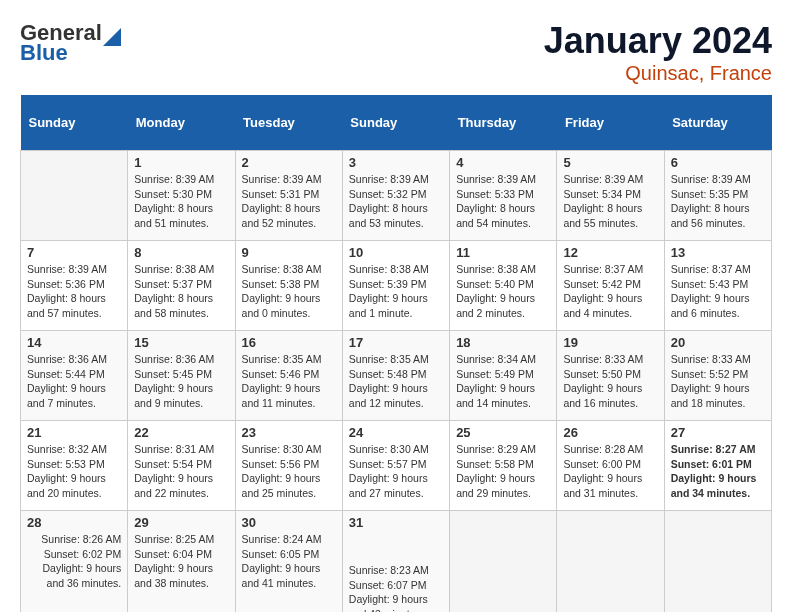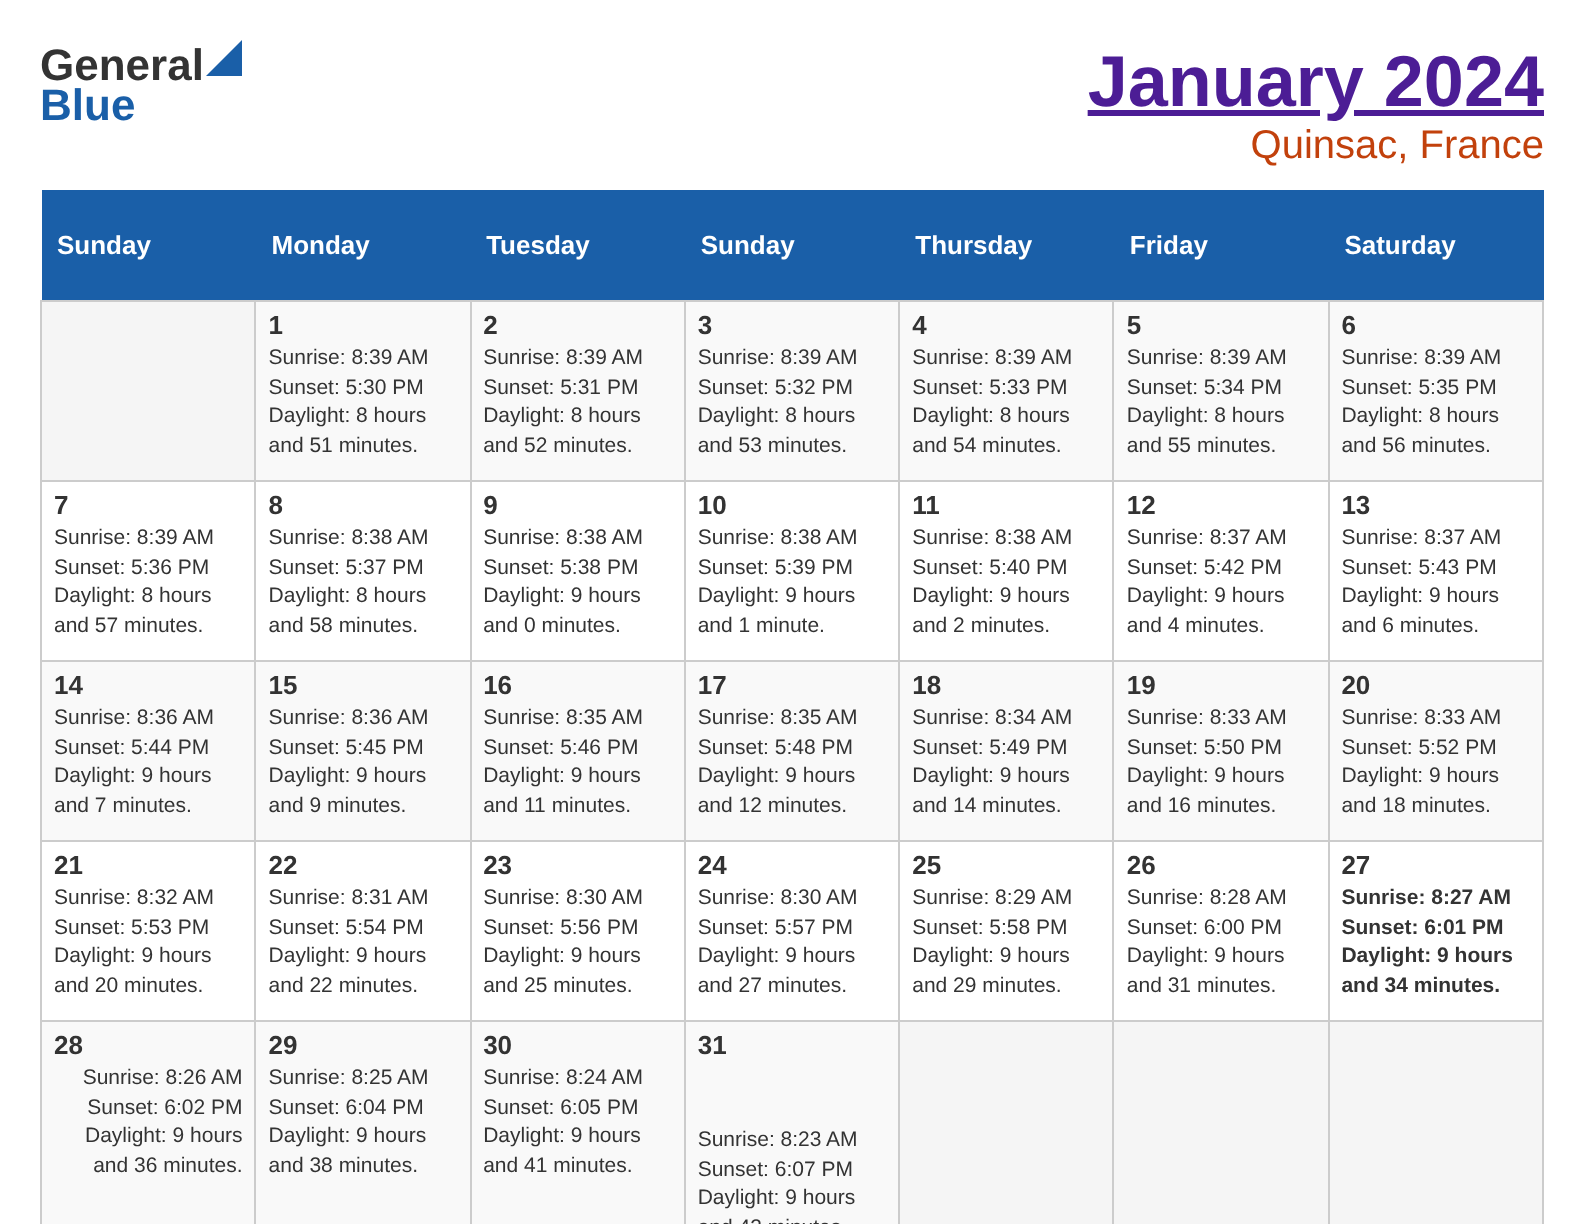--- a/index.html
+++ b/index.html
@@ -20,22 +20,21 @@
       display: flex;
       flex-direction: column;
       align-items: flex-start;
     }
     .title-area {
       text-align: right;
     }
     .calendar-title {
       font-size: 36px;
       font-weight: bold;
-      color: #4c1d95;
-      text-decoration: underline;
+      color: #0f172a;
     }
     .calendar-subtitle {
       font-size: 20px;
       color: #c2410c;
     }
     table {
       width: 100%;
       border-collapse: collapse;
       font-size: 11px;
     }
@@ -74,21 +73,21 @@
     }
     .empty-cell {
       background: #f5f5f5 !important;
     }
   </style>
 </head>
 <body>
 
 <div class="header-area">
   <div class="logo">
-    <div style="display:flex;align-items:flex-start;">
+    <div style="display:flex;align-items:flex-end;">
       <span style="font-size:22px;font-weight:bold;color:#333;">General</span>
       <svg width="18" height="18" viewBox="0 0 18 18" style="margin: 0 1px;">
         <polygon points="0,18 18,0 18,18" fill="#1a5fa8"></polygon>
       </svg>
     </div>
     <span style="font-size:22px;font-weight:bold;color:#1a5fa8;margin-top:-6px;">Blue</span>
   </div>
   <div class="title-area">
     <div class="calendar-title">January 2024</div>
     <div class="calendar-subtitle">Quinsac, France</div>

